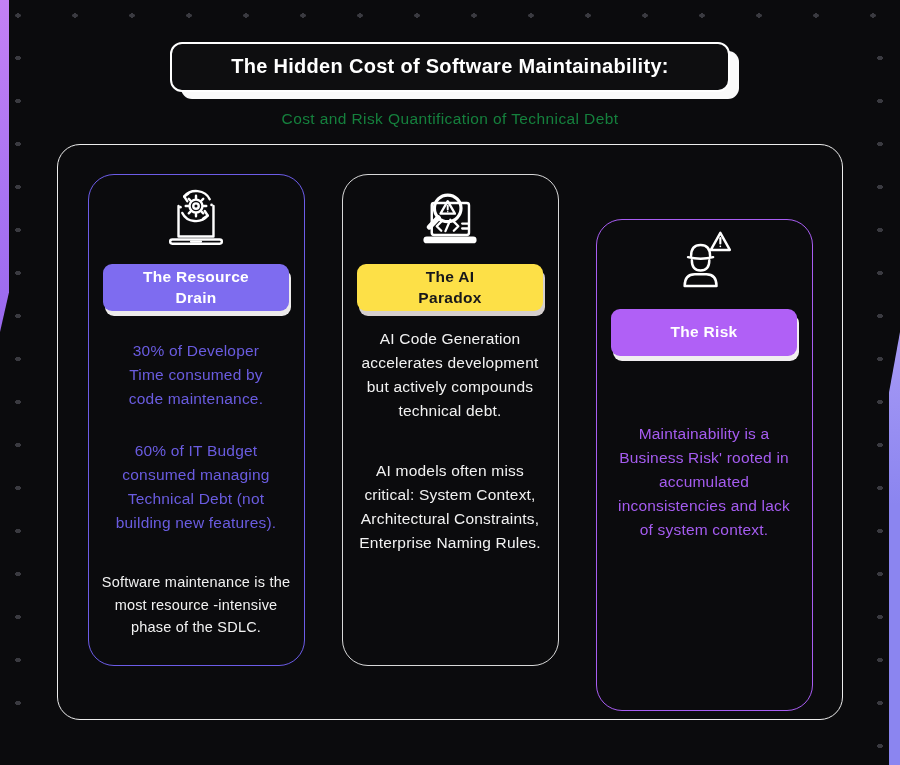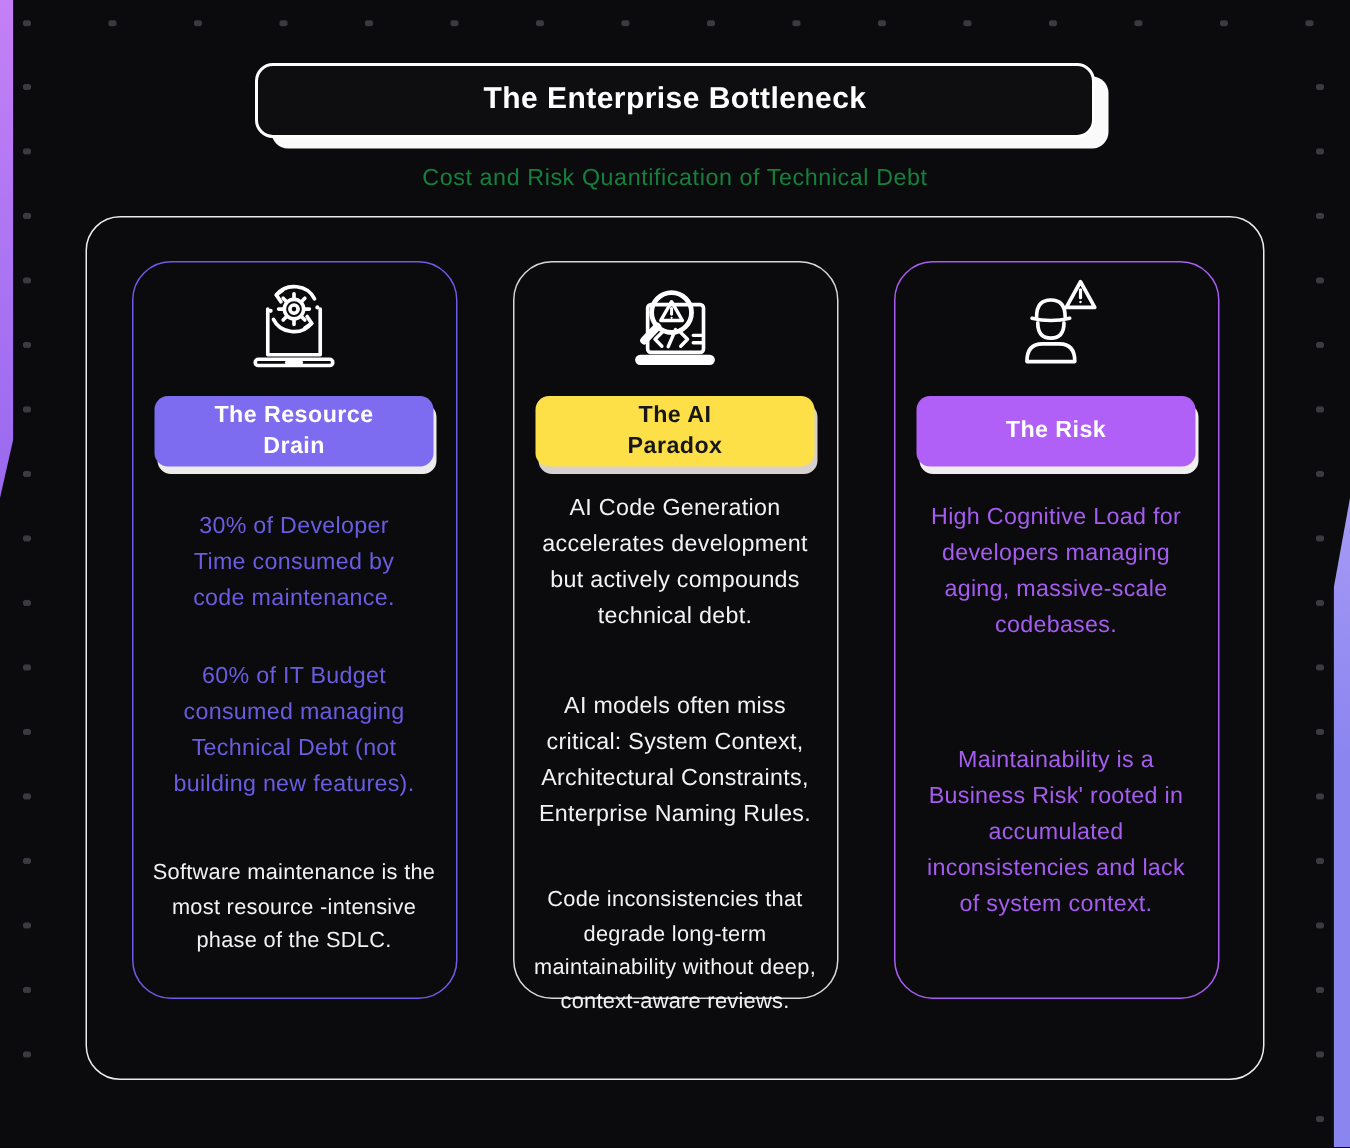--- a/index.html
+++ b/index.html
@@ -64,21 +64,21 @@
   }
   .card {
     width: 217px; height: 492px;
     border: 1.5px solid; border-radius: 26px;
     box-sizing: border-box;
     display: flex; flex-direction: column; align-items: center;
     padding: 6px 12px 0;
   }
   .card.c1 { border-color: #6c5ce7; }
   .card.c2 { border-color: #d8d8d8; }
-  .card.c3 { border-color: #a85df2; }
+  .card.c3 { border-color: #a85df2; margin-top: 45px; }
 
   .icon-wrap { width: 88px; height: 76px; display: flex; align-items: center; justify-content: center; }
   .icon-wrap svg { width: 88px; height: 76px; }
 
   .badge {
     width: 186px; min-height: 47px; margin-top: 7px;
     border-radius: 9px;
     display: flex; flex-direction: column; justify-content: center; align-items: center;
     font-weight: bold; font-size: 15.5px; line-height: 1.35; letter-spacing: 0.3px;
     text-align: center;
@@ -112,21 +112,21 @@
 
 <div class="page">
 
   <div class="dots-top"></div>
   <div class="dots-left"></div>
   <div class="dots-right"></div>
   <div class="edge-left"></div>
   <div class="edge-right"></div>
 
   <div class="title-box">
-    <div>The Enterprise Bottleneck</div>
+    <div>The Hidden Cost of Software Maintainability:</div>
   </div>
 
   <div class="subtitle">Cost and Risk Quantification of Technical Debt</div>
 
   <div class="board">
 
     <div class="card c1">
       <div class="icon-wrap">
         <svg viewBox="0 0 100 100" class="ico" aria-hidden="true">
           <path d="M27 33 V73 H73 V33"></path>
@@ -167,37 +167,35 @@
           <path d="M47 32.5 V37.5" stroke-width="2.6"></path>
           <circle cx="47" cy="40.6" r="1" class="fill"></circle>
         </svg>
       </div>
       <div class="badge">
         <span>The AI</span>
         <span>Paradox</span>
       </div>
       <p class="para plain big w186 mt16">AI Code Generation accelerates development but actively compounds technical debt.</p>
       <p class="para plain big w195 mt36">AI models often miss critical: System Context, Architectural Constraints, Enterprise Naming Rules.</p>
-      <p class="para plain w195 mt34">Code inconsistencies that degrade long-term maintainability without deep, context-aware reviews.</p>
     </div>
 
     <div class="card c3">
       <div class="icon-wrap">
         <svg viewBox="0 0 100 100" class="ico" aria-hidden="true">
           <path d="M71.5 9 L84 31.5 H59 Z"></path>
           <path d="M71.5 16 V23" stroke-width="2.8"></path>
           <circle cx="71.5" cy="26.8" r="1.1" class="fill"></circle>
           <path d="M33 39.5 Q33 25 45.5 25 Q58 25 58 39.5"></path>
           <path d="M29 41 Q45.5 45 62 41"></path>
           <path d="M34 45 Q34 58.5 45.5 58.5 Q57 58.5 57 45"></path>
           <path d="M24.5 79 Q24.5 63.5 38 63.5 H53 Q66.5 63.5 66.5 79 Z"></path>
         </svg>
       </div>
       <div class="badge">
         <span>The Risk</span>
         <span></span>
       </div>
-      <p class="para accent big w186 mt22">High Cognitive Load for developers managing aging, massive-scale codebases.</p>
       <p class="para accent big w186 mt66">Maintainability is a Business Risk' rooted in accumulated inconsistencies and lack of system context.</p>
     </div>
 
   </div>
 </div>
 
 </body></html>

